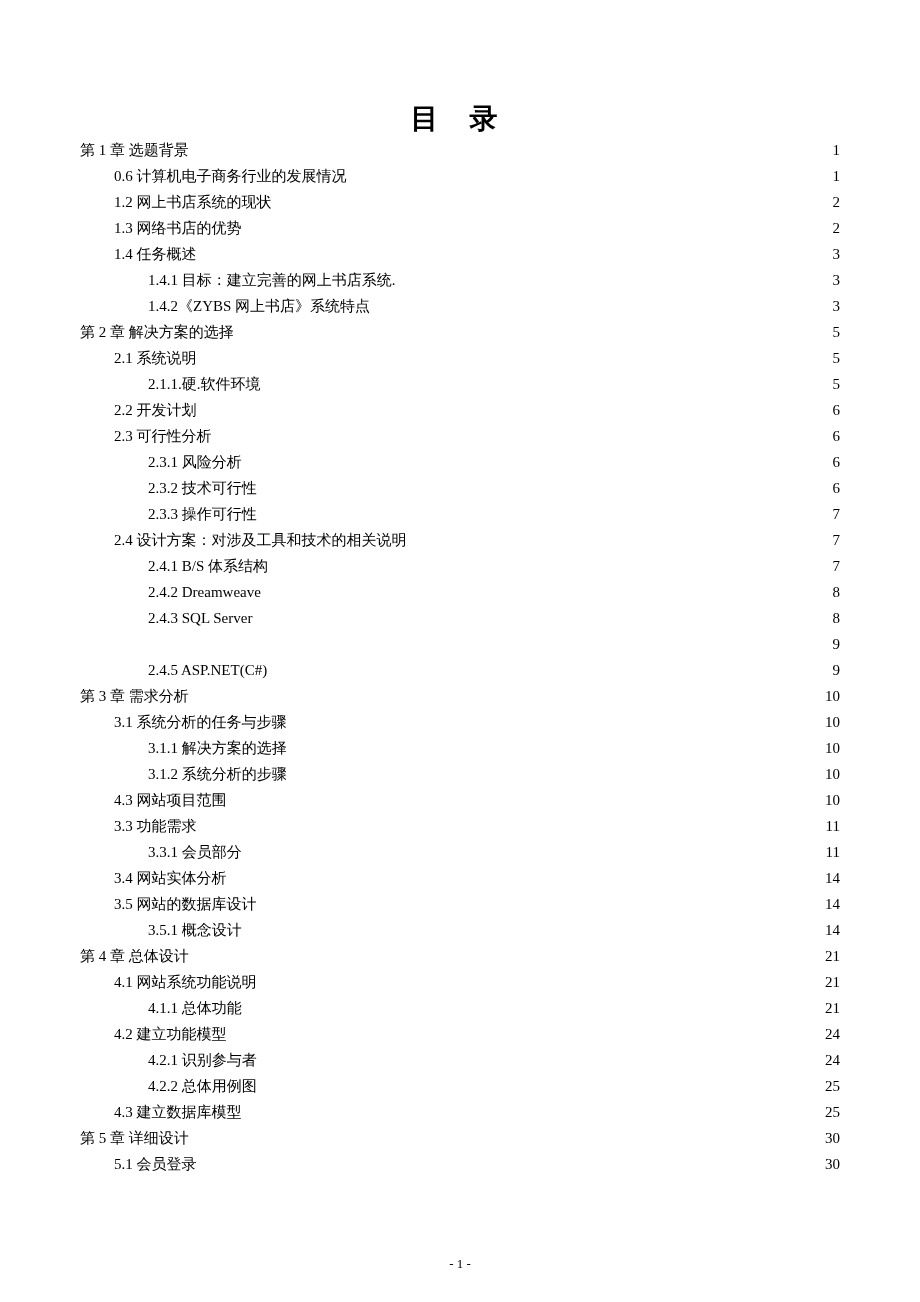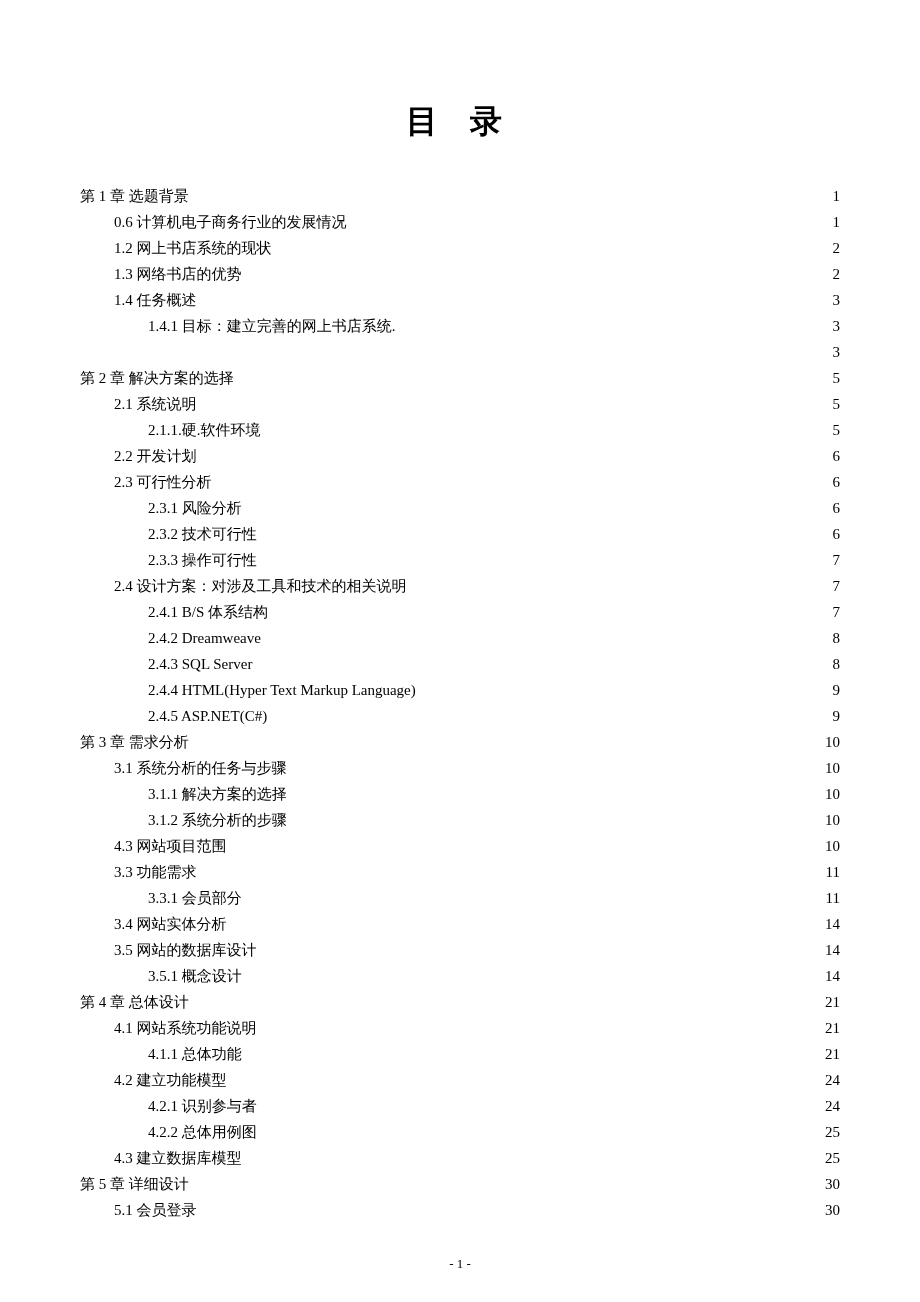--- a/index.html
+++ b/index.html
@@ -12,24 +12,23 @@
       height: 1302px;
       background: #fff;
       font-family: "SimSun", "宋体", serif;
       font-size: 15px;
       color: #000;
       padding: 100px 80px 40px 80px;
       position: relative;
     }
     .title {
       text-align: center;
-      font-size: 32px;
+      font-size: 28px;
       font-weight: bold;
       letter-spacing: 12px;
-      margin-bottom: 40px;
     }
     .toc {
       line-height: 1.6;
     }
     .toc-row {
       display: flex;
       align-items: center;
       white-space: nowrap;
       margin-bottom: 2px;
     }
@@ -95,20 +94,21 @@
       <span class="toc-label">1.4 任务概述</span>
       <span class="toc-dots"></span>
       <span class="toc-page">3</span>
     </div>
     <div class="toc-row indent-2">
       <span class="toc-label">1.4.1 目标：建立完善的网上书店系统.</span>
       <span class="toc-dots"></span>
       <span class="toc-page">3</span>
     </div>
     <div class="toc-row indent-2">
+      <span class="toc-label">1.4.2《ZYBS 网上书店》系统特点</span>
       <span class="toc-dots"></span>
       <span class="toc-page">3</span>
     </div>
     <div class="toc-row indent-0">
       <span class="toc-label">第 2 章 解决方案的选择</span>
       <span class="toc-dots"></span>
       <span class="toc-page">5</span>
     </div>
     <div class="toc-row indent-1">
       <span class="toc-label">2.1 系统说明</span>
@@ -159,21 +159,20 @@
       <span class="toc-label">2.4.2 Dreamweave</span>
       <span class="toc-dots"></span>
       <span class="toc-page">8</span>
     </div>
     <div class="toc-row indent-2">
       <span class="toc-label">2.4.3 SQL Server</span>
       <span class="toc-dots"></span>
       <span class="toc-page">8</span>
     </div>
     <div class="toc-row indent-2">
-      <span class="toc-label">2.4.4 HTML(Hyper Text Markup Language)</span>
       <span class="toc-dots"></span>
       <span class="toc-page">9</span>
     </div>
     <div class="toc-row indent-2">
       <span class="toc-label">2.4.5 ASP.NET(C#)</span>
       <span class="toc-dots"></span>
       <span class="toc-page">9</span>
     </div>
     <div class="toc-row indent-0">
       <span class="toc-label">第 3 章 需求分析</span>

